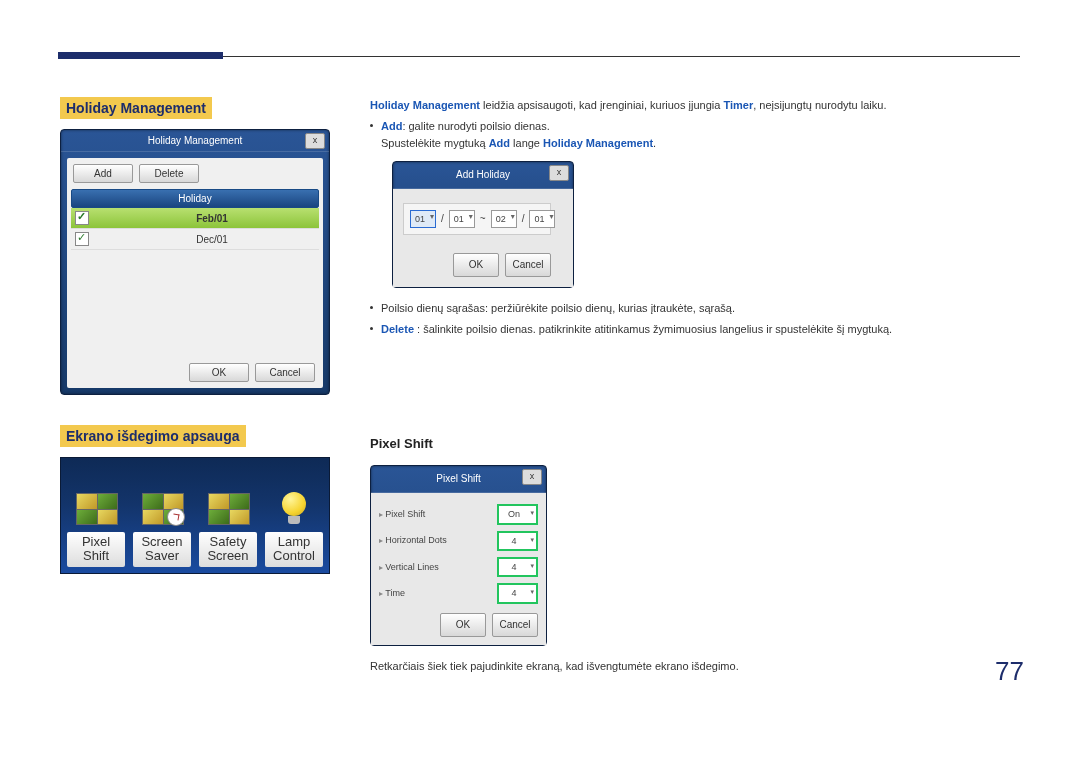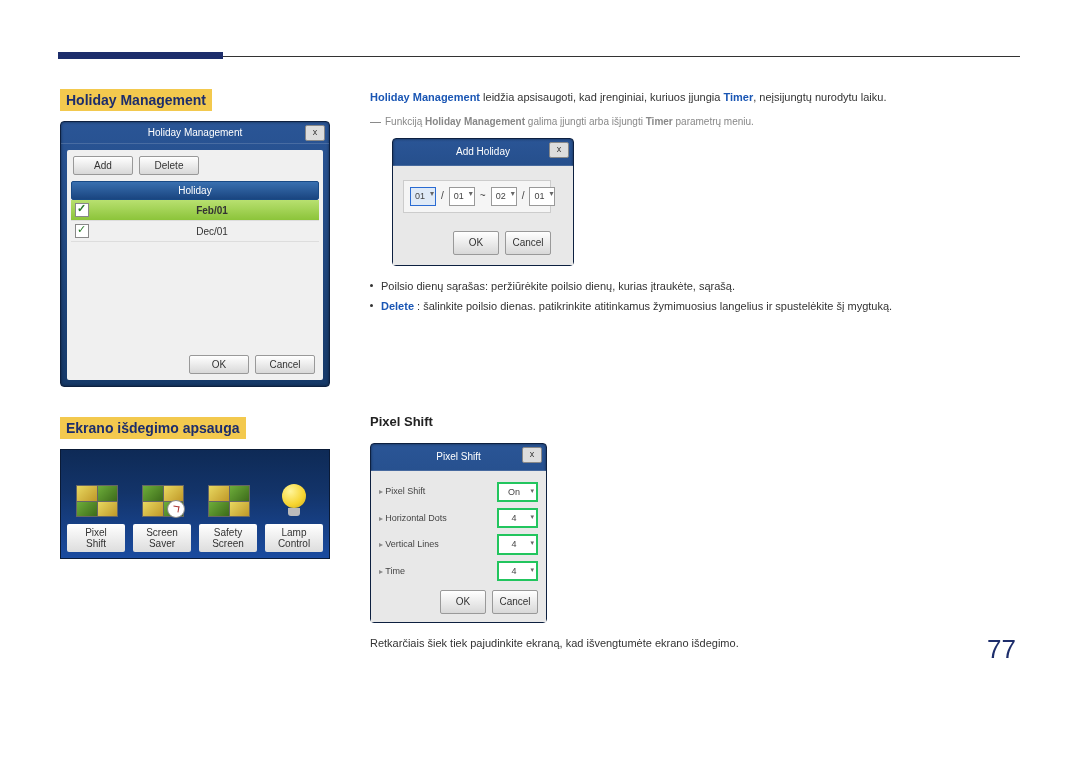--- a/index.html
+++ b/index.html
@@ -1,40 +1,40 @@
 <!DOCTYPE html>
 <html><head>
 <meta charset="utf-8">
 <style>
 body{margin:0;font-family:Arial,sans-serif;background:#fff;width:1080px;height:763px;position:relative;overflow:hidden}
 .page{padding:50px 60px 40px 60px;position:relative}
 .top-rule{border-top:1px solid #333;margin-left:0;margin-bottom:3px;margin-top:6px}
 .blue-bar{width:165px;height:7px;background:#1d2d6b;position:absolute;top:52px;left:58px}
-.content{display:flex;gap:40px;margin-top:32px}
+.content{display:flex;gap:40px;margin-top:40px}
 .left-col{width:270px;flex-shrink:0}
 .right-col{flex:1;font-size:11px;color:#333;line-height:1.6}
 .section-label{display:inline-block;background:#f3c94e;color:#1d2d6b;font-weight:bold;font-size:14px;padding:3px 6px;margin-bottom:10px}
 .dlg{background:linear-gradient(#2a5596,#163968);border:1px solid #0d2040;border-radius:4px;margin-bottom:16px;box-shadow:0 0 3px rgba(0,0,0,.5) inset}
 .dlg-title{color:#fff;font-size:10px;text-align:center;padding:5px 0;position:relative;border-bottom:1px solid rgba(255,255,255,.15)}
 .dlg-close{position:absolute;right:4px;top:3px;width:18px;height:14px;background:#ddd;border:1px solid #888;border-radius:2px;font-size:9px;line-height:12px;text-align:center;color:#333}
 .dlg-body{margin:6px;background:#f0f0f0;border-radius:2px}
 .hm-body{height:230px;position:relative}
 .hm-btns{display:flex;gap:6px;padding:6px}
 .btn{background:linear-gradient(#fff,#d8d8d8);border:1px solid #999;border-radius:2px;font-size:10px;padding:3px 0;width:58px;text-align:center;color:#333}
 .hm-header{background:linear-gradient(#3970b0,#1a4580);color:#fff;font-size:10px;text-align:center;padding:3px 8px;margin:0 4px;border:1px solid #194a85;border-radius:2px}
 .hm-row{display:flex;align-items:center;margin:0 4px;padding:3px 4px;font-size:10px;color:#333;border-bottom:1px solid #ddd}
 .hm-row.sel{background:linear-gradient(#b8e070,#8cc43a);font-weight:bold}
 .chk{width:12px;height:12px;background:#fff;border:1px solid #888;margin-right:20px;position:relative}
 .chk.on::after{content:"✓";position:absolute;top:-2px;left:1px;font-size:11px;color:#2a7a2a}
 .hm-date{flex:1;text-align:center}
 .dlg-footer{position:absolute;bottom:6px;right:8px;display:flex;gap:6px}
 .icons-row{background:linear-gradient(#0e2a56 0%,#13346a 40%,#1a4ba0 100%);border:1px solid #0a1a36;padding:30px 6px 6px 6px;display:flex;gap:3px;justify-content:space-between}
 .icon-tile{width:58px;text-align:center}
 .icon-box{height:40px;display:flex;align-items:center;justify-content:center;position:relative}
-.icon-lbl{background:linear-gradient(#fff,#ddd);font-size:10px;color:#333;padding:3px 0;margin-top:4px;border-radius:2px;line-height:1.1}
+.icon-lbl{background:linear-gradient(#fff,#ddd);font-size:13px;color:#333;padding:3px 0;margin-top:4px;border-radius:2px;line-height:1.1}
 .segmented{width:40px;height:30px;position:relative}
 .seg-grid{display:grid;grid-template-columns:1fr 1fr;grid-template-rows:1fr 1fr;gap:1px;width:40px;height:30px;border:1px solid #666;background:#666}
 .seg-grid div{background:linear-gradient(135deg,#e8d860,#c09828)}
 .seg-grid .g{background:linear-gradient(135deg,#6dad3a,#3d6b1a)}
 .clock-badge{position:absolute;bottom:-3px;right:-3px;width:16px;height:16px;border-radius:50%;background:#fff;border:1px solid #888}
 .clock-badge::after{content:"";position:absolute;width:5px;height:5px;border-top:1px solid #a33;border-right:1px solid #a33;top:5px;left:5px;transform:rotate(10deg)}
 .bulb{width:24px;height:32px;position:relative}
 .bulb-top{width:24px;height:24px;border-radius:50%;background:radial-gradient(circle at 35% 30%,#fff59a,#f6d430 60%,#c8a520)}
 .bulb-base{width:12px;height:8px;background:#bbb;margin:0 auto;border-radius:0 0 3px 3px}
 .subheading{font-size:13px;font-weight:bold;color:#222;margin-bottom:10px}
@@ -48,21 +48,21 @@
 .ah-fields{display:flex;align-items:center;gap:5px;font-size:10px;color:#444;margin-bottom:18px;border:1px solid #ccc;background:#f5f5f5;padding:6px}
 .sel-box{background:#fff;border:1px solid #999;padding:1px 10px 1px 4px;font-size:9px;position:relative}
 .sel-box.hl2{border:1px solid #2a6bd2;background:#dfeaf7}
 .sel-box::after{content:"▾";position:absolute;right:1px;top:0;font-size:8px;color:#666}
 .ps-dlg{width:175px;margin:8px 0 12px 0}
 .ps-body{padding:8px;background:#e8e8e8}
 .ps-row{display:flex;justify-content:space-between;align-items:center;font-size:9px;color:#444;padding:3px 0}
 .ps-row .lab::before{content:"▸ ";color:#888;font-size:8px}
 .ps-sel{background:#fff;border:2px solid #22c55e;font-size:9px;padding:1px 12px 1px 5px;position:relative;min-width:20px;text-align:center}
 .ps-sel::after{content:"▾";position:absolute;right:2px;top:1px;font-size:7px;color:#666}
-.pg-num{position:absolute;bottom:28px;right:64px;font-size:26px;color:#1d2d6b}
+.pg-num{position:absolute;bottom:28px;right:56px;font-size:26px;color:#1d2d6b}
 .left-section2{margin-top:30px}
 .ah-footer,.ps-footer{display:flex;gap:6px;justify-content:flex-end;margin-top:6px}
 </style>
 </head>
 <body>
 
 <div class="page">
   <div class="blue-bar"></div>
   <div class="top-rule"></div>
 
@@ -155,24 +155,28 @@
 Control</div>
           </div>
         </div>
       </div>
     </div>
 
     <div class="right-col">
       <div class="txt">
         <span class="hl">Holiday Management</span><span> leidžia apsisaugoti, kad įrenginiai, kuriuos įjungia </span><span class="hl">Timer</span><span>, neįsijungtų nurodytu laiku.</span>
       </div>
-      <div class="txt note" style="margin:6px 0 8px 0">
-        <span class="dash">―</span><span>Funkciją </span><b style="color:#888">Holiday Management</b><span> galima įjungti arba išjungti </span><b style="color:#888">Timer</b><span> parametrų meniu.</span>
-      </div>
-
+
+      <div class="bullet-row">
+        <div class="dot"></div>
+        <div class="txt">
+          <span class="hl">Add</span><span>: galite nurodyti poilsio dienas.</span><br>
+          <span>Spustelėkite mygtuką </span><span class="hl">Add</span><span> lange </span><span class="hl">Holiday Management</span><span>.</span>
+        </div>
+      </div>
 
       <div class="dlg ah-dlg">
         <div class="dlg-title">
           <span>Add Holiday</span>
           <div class="dlg-close">x</div>
         </div>
         <div class="ah-body">
           <div class="ah-fields">
             <span class="sel-box hl2">01</span>
             <span>/</span>

